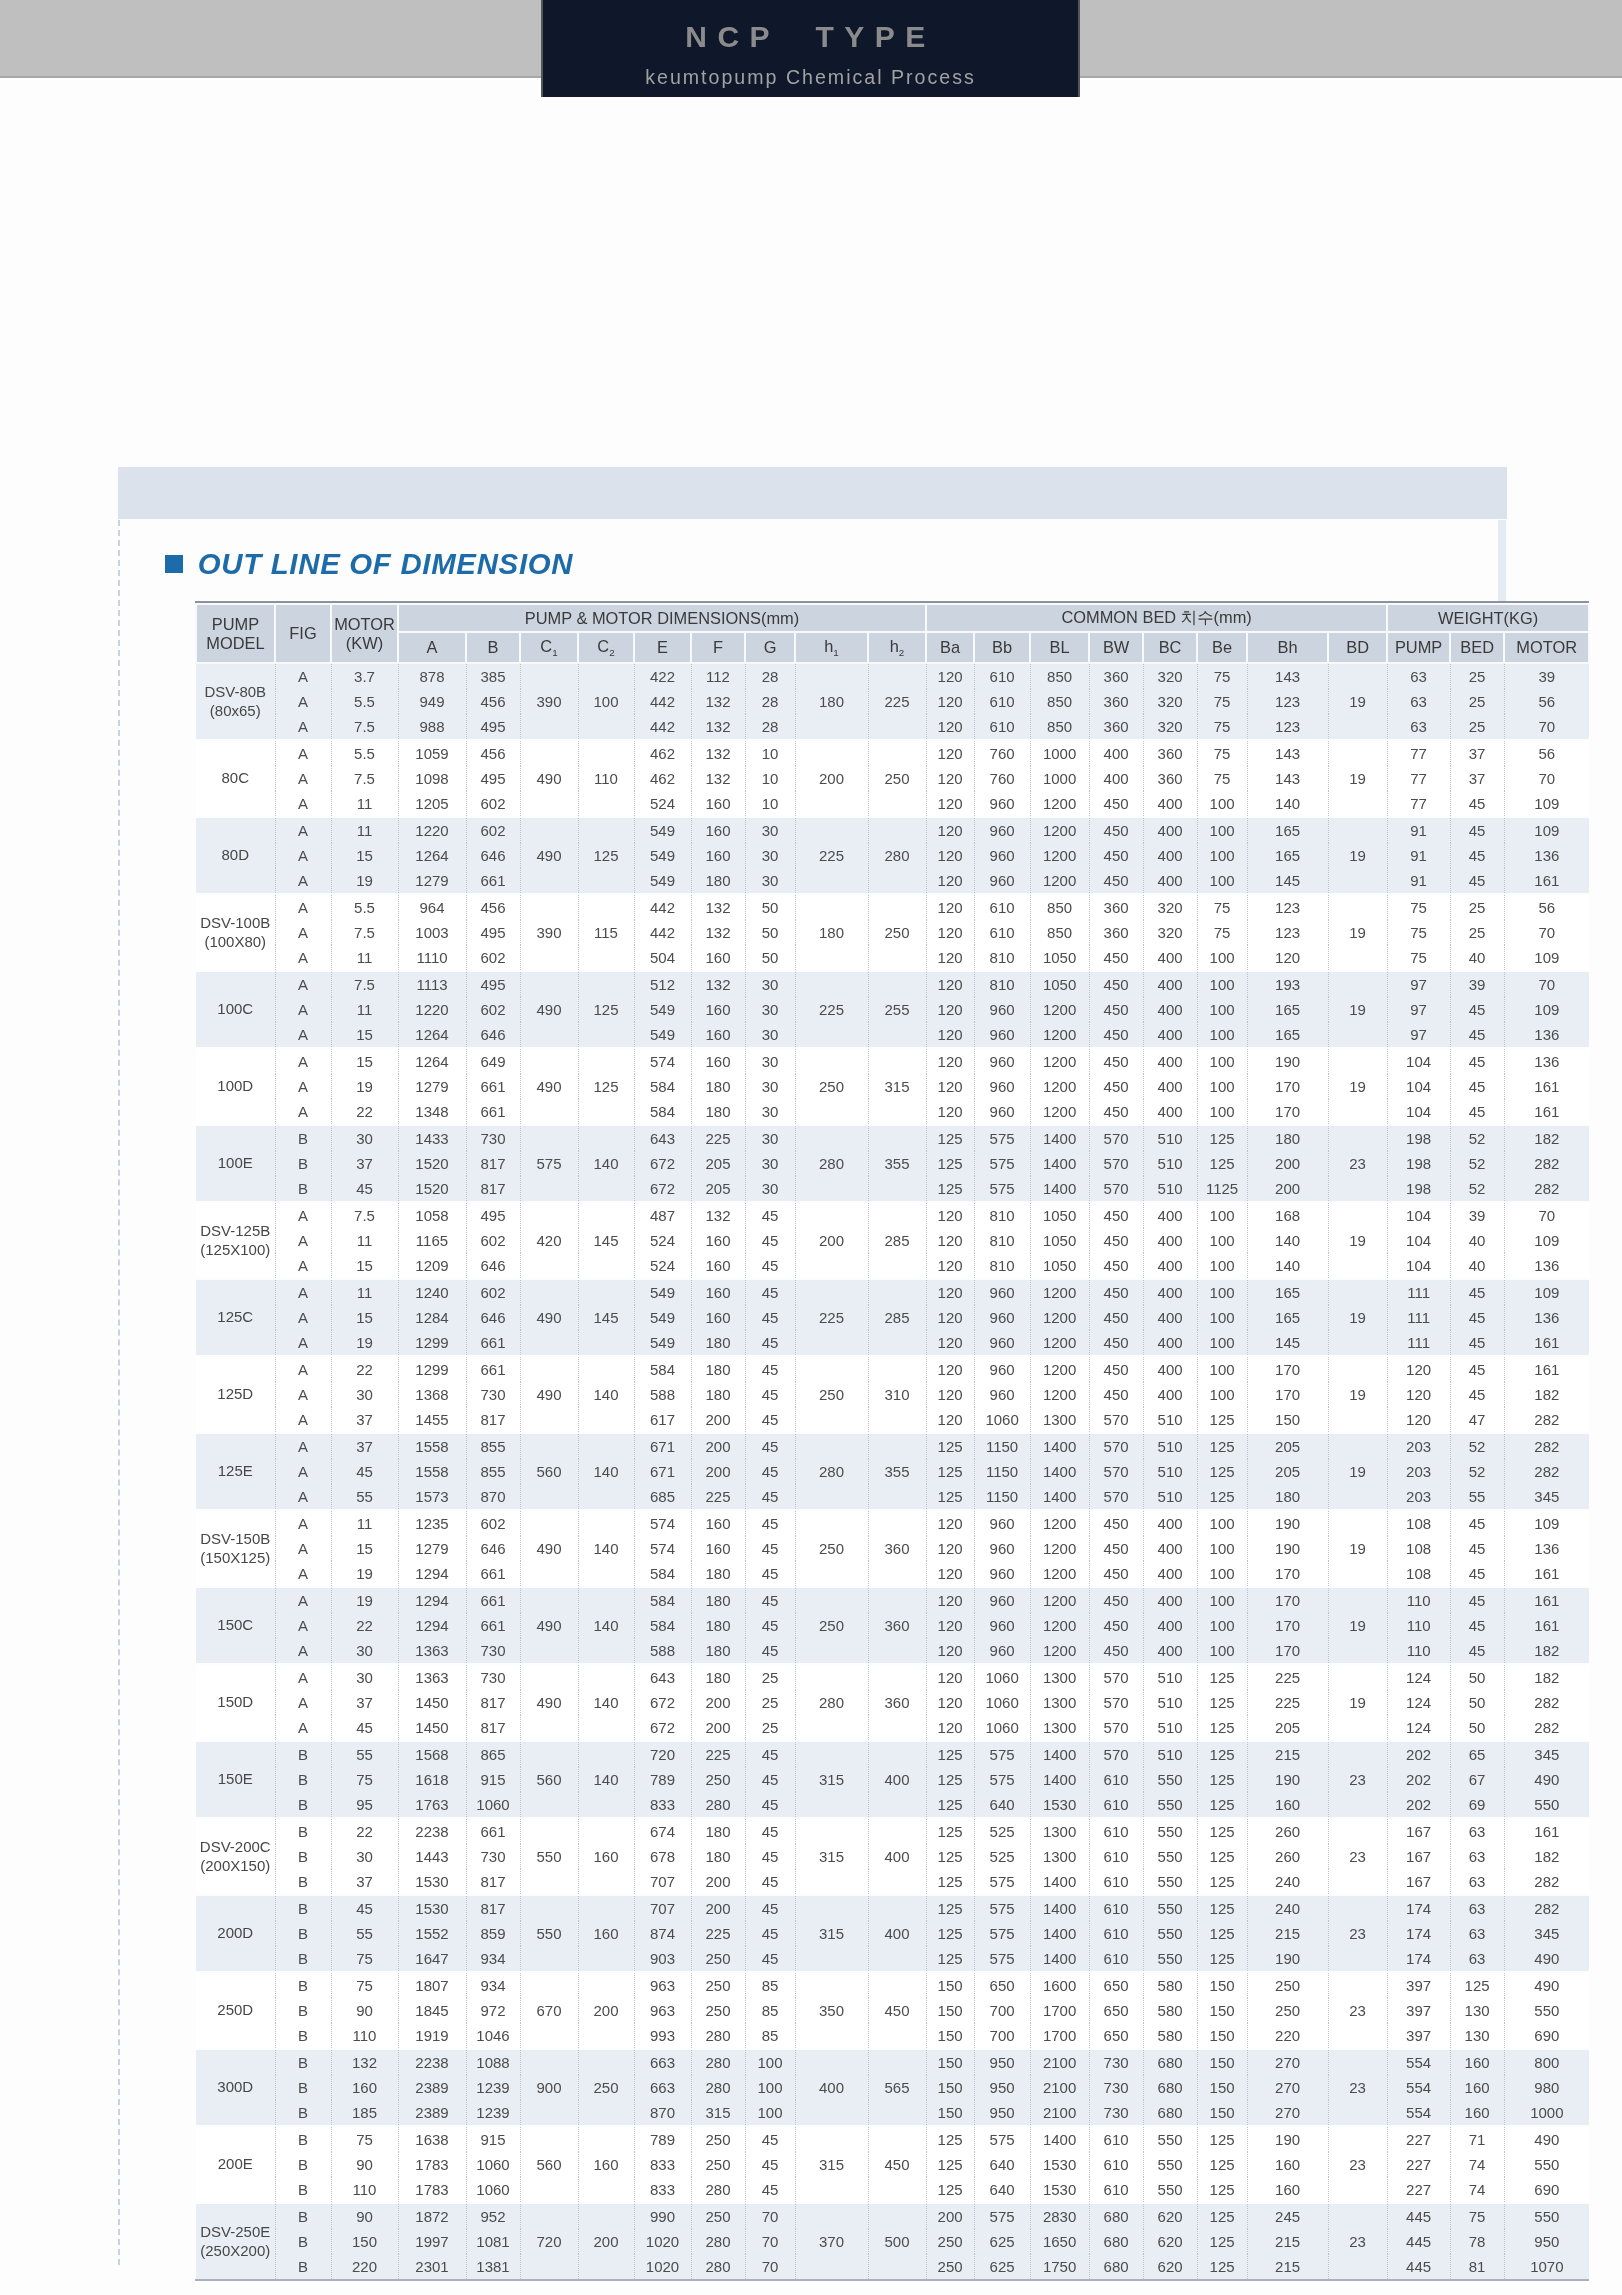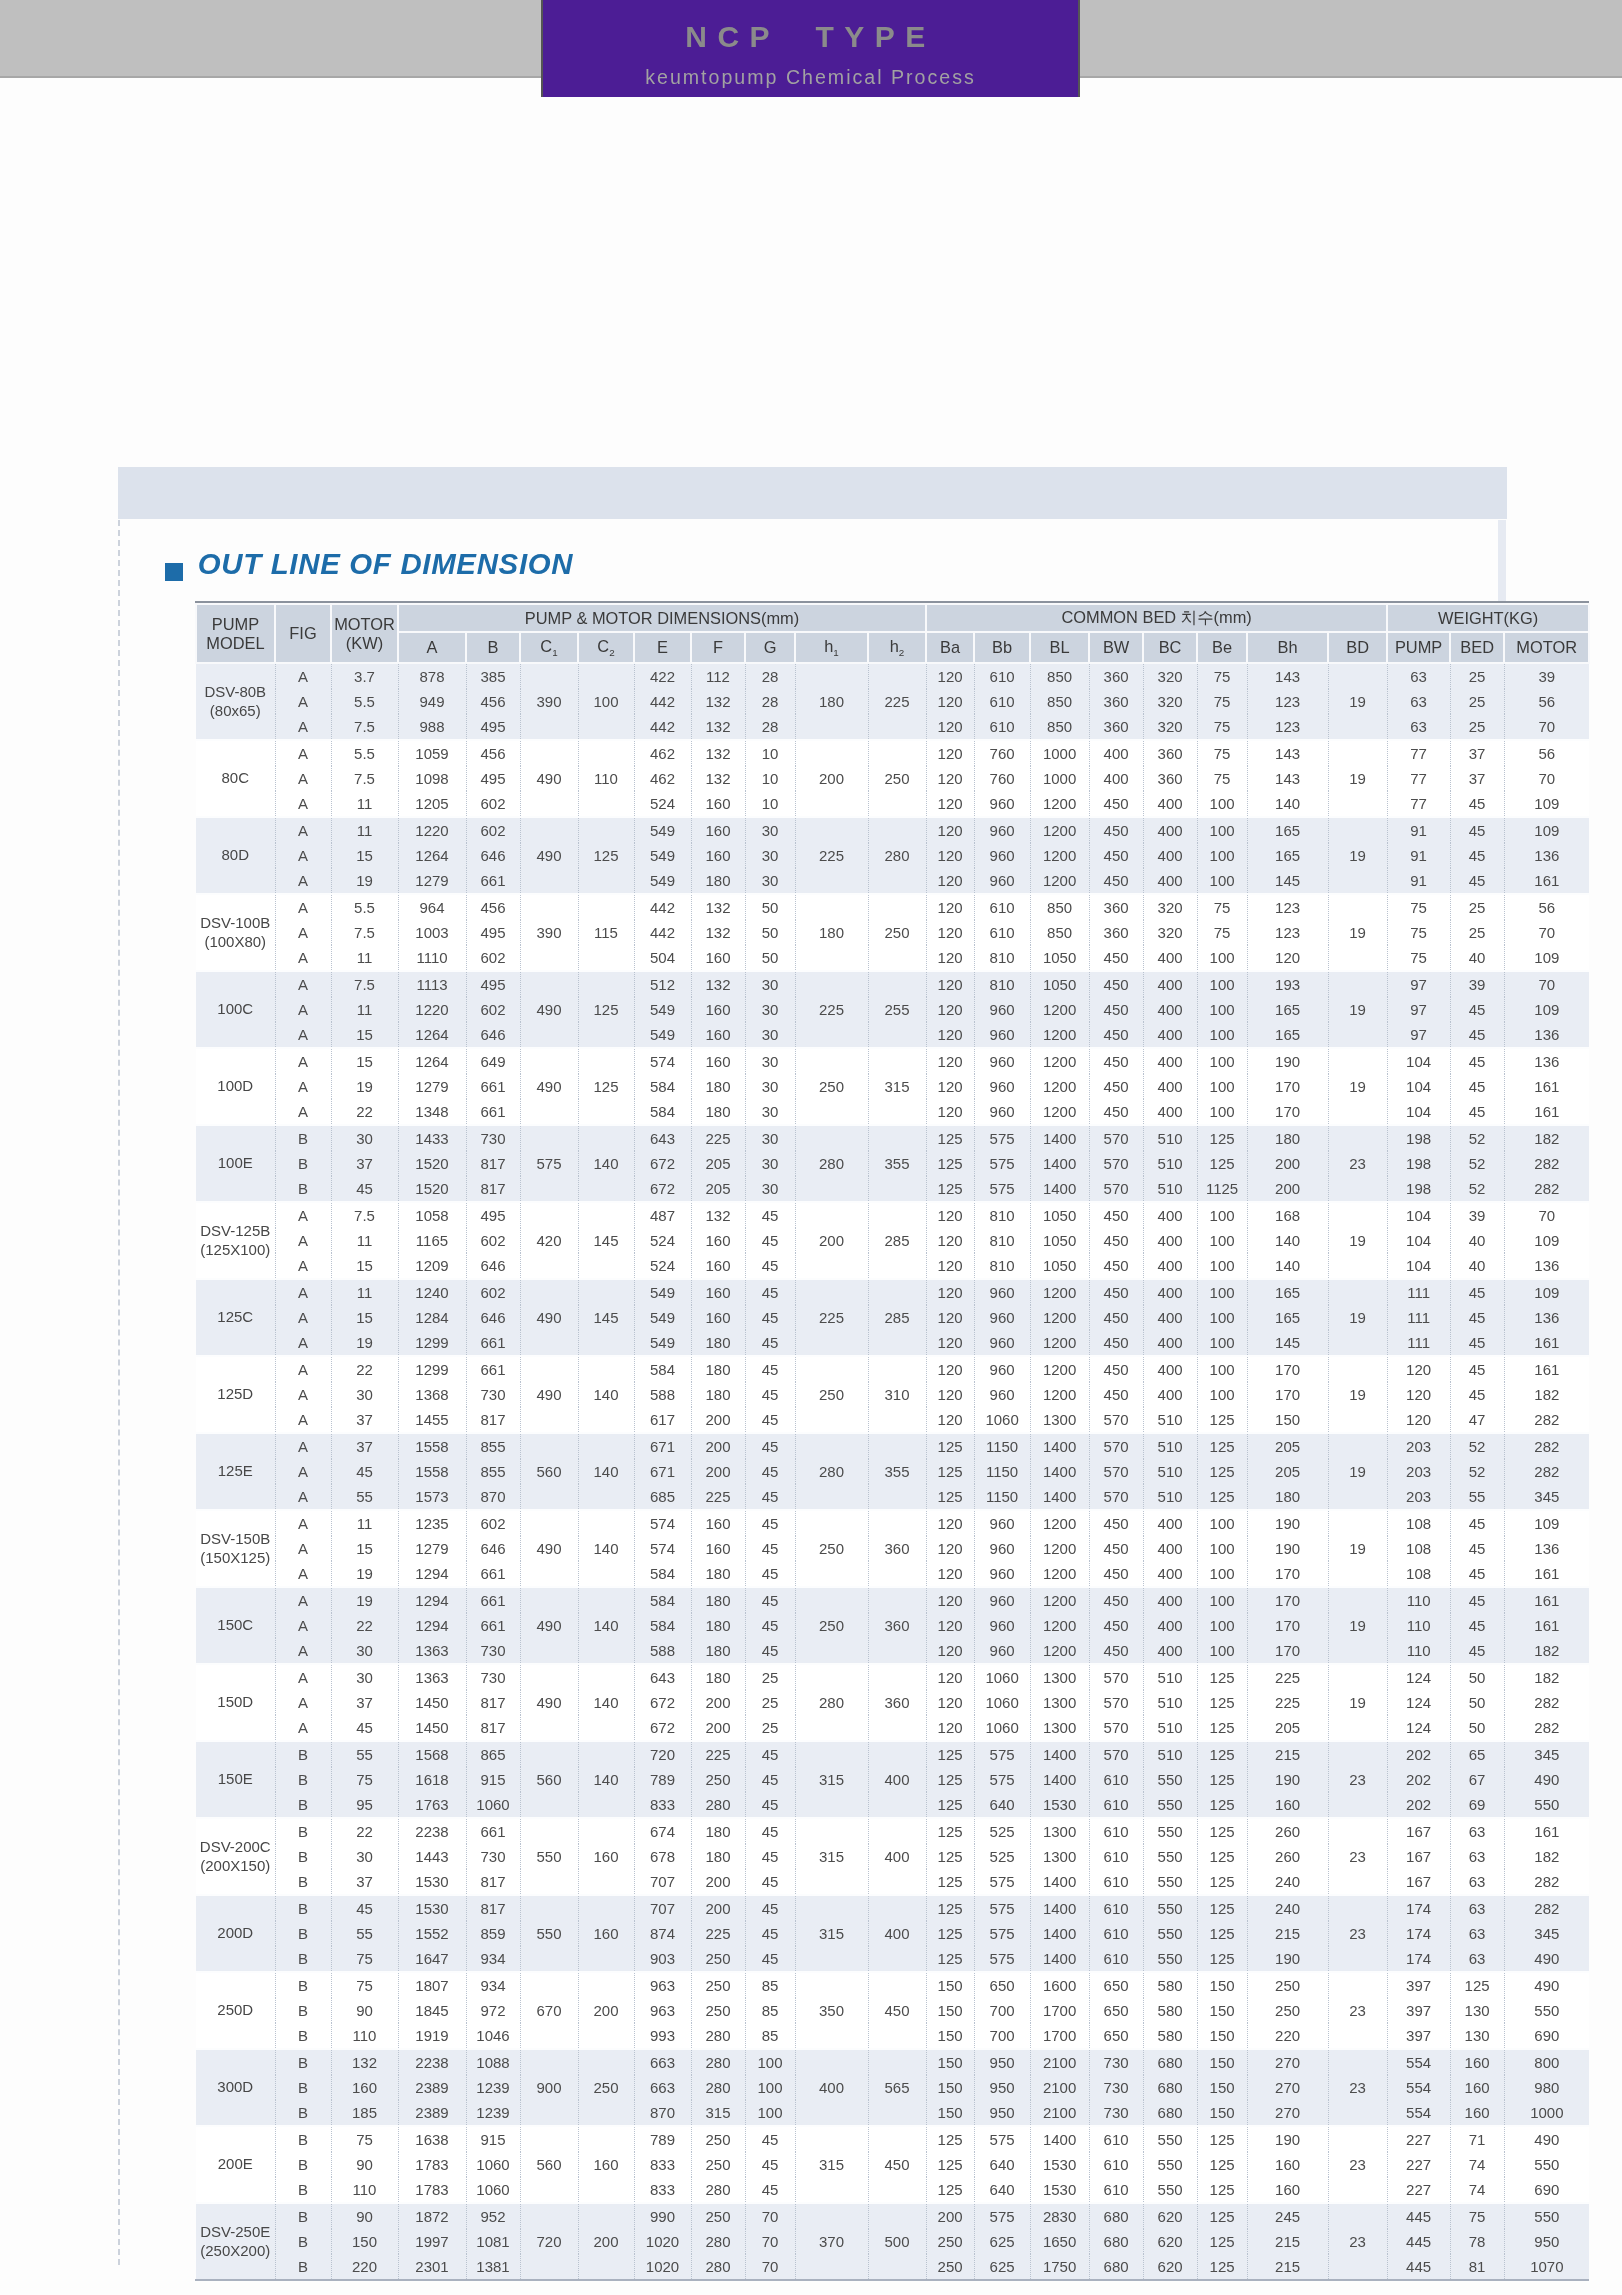--- a/index.html
+++ b/index.html
@@ -9,37 +9,37 @@
     font-family:"Liberation Sans", sans-serif;
     color:#444;
     overflow:hidden;
   }
   
   .bar{position:absolute;top:0;height:76px;background:#bfbfbf;border-bottom:2px solid #a7a7a7;}
   .bar.left{left:0;width:541px;}
   .bar.right{left:1080px;width:543px;}
   .title-box{
     position:absolute;left:541px;top:0;width:539px;height:97px;
-    background:#4c1d95;border-left:2px solid #555;border-right:2px solid #555;
+    background:#0f172a;border-left:2px solid #555;border-right:2px solid #555;
     text-align:center;box-sizing:border-box;
   }
   .title-box .t1{
     margin-top:19.6px;font-size:30px;font-weight:bold;color:#8b8b8b;
     letter-spacing:10.5px;word-spacing:17px;
   }
   .title-box .t2{
     margin-top:12px;font-size:19.6px;color:#a2a2a2;letter-spacing:2px;
   }
   
   .accent-band{position:absolute;left:118px;top:467px;width:1389px;height:52px;background:#dce2ec;}
   .left-rule{position:absolute;left:118px;top:520px;height:1745px;width:0;border-left:2px dashed #ccd2dc;}
   .right-rule{position:absolute;left:1498px;top:520px;width:7.9px;height:652px;background:#e6eaf2;}
   .page-num{position:absolute;left:1559px;top:1136px;font-size:25px;color:#0f172a;}
   
-  .section{position:absolute;left:165px;top:547px;display:flex;align-items:flex-end;}
+  .section{position:absolute;left:165px;top:547px;display:flex;align-items:center;}
   .section .bullet{width:18.3px;height:18.3px;background:#1d6ca9;margin-right:14.4px;}
   .section .txt{font-size:29.4px;font-style:italic;font-weight:bold;color:#1d6ca9;letter-spacing:0.7px;}
   
   .tbl-wrap{
     position:absolute;left:151px;top:601px;width:1394px;
     border-top:2px solid #8b929d;border-bottom:2px solid #a9b1bf;margin-left:44px;
   }
   table{border-collapse:collapse;table-layout:fixed;width:1394px;}
   thead th{
     background:#ccd4df;color:#3a3a3a;font-weight:400;

